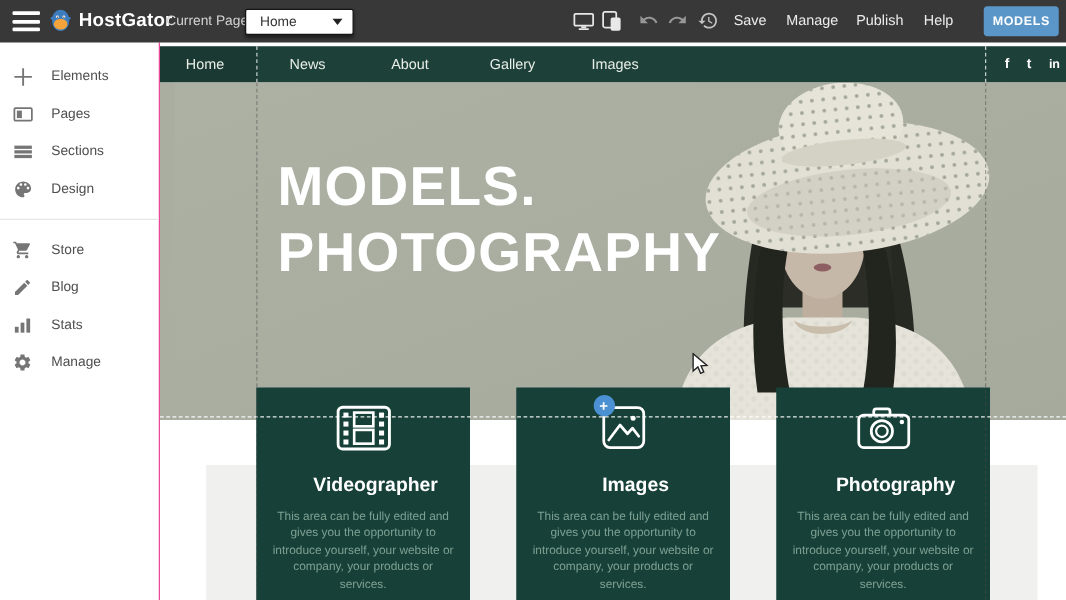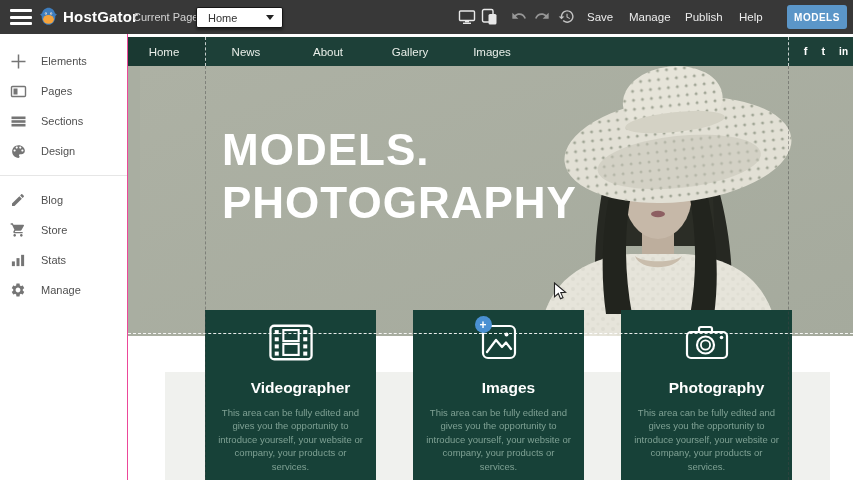--- a/index.html
+++ b/index.html
@@ -186,32 +186,32 @@
           </svg>
         </span>
       <span class="sb-label">Design</span>
     </div>
 
     <div class="sb-divider"></div>
 
     <div class="sb-item">
       <span class="sb-ic">
         <svg width="16" height="16" viewBox="0 0 24 24">
+            <path d="M7 18c-1.1 0-1.99.9-1.99 2S5.9 22 7 22s2-.9 2-2-.9-2-2-2zM1 2v2h2l3.6 7.59-1.35 2.45c-.16.28-.25.61-.25.96 0 1.1.9 2 2 2h12v-2H7.42c-.14 0-.25-.11-.25-.25l.03-.12.9-1.63h7.45c.75 0 1.41-.41 1.75-1.03l3.58-6.49c.08-.14.12-.31.12-.48 0-.55-.45-1-1-1H5.21l-.94-2H1zm16 16c-1.1 0-1.99.9-1.99 2s.89 2 1.99 2 2-.9 2-2-.9-2-2-2z" fill="#757575"></path>
+          </svg>
+        </span>
+      <span class="sb-label">Store</span>
+    </div>
+    <div class="sb-item">
+      <span class="sb-ic">
+        <svg width="16" height="16" viewBox="0 0 24 24">
             <path d="M3 17.25V21h3.75L17.81 9.94l-3.75-3.75L3 17.25zM20.71 7.04c.39-.39.39-1.02 0-1.41l-2.34-2.34c-.39-.39-1.02-.39-1.41 0l-1.83 1.83 3.75 3.75 1.83-1.83z" fill="#757575"></path>
           </svg>
         </span>
       <span class="sb-label">Blog</span>
-    </div>
-    <div class="sb-item">
-      <span class="sb-ic">
-        <svg width="16" height="16" viewBox="0 0 24 24">
-            <path d="M7 18c-1.1 0-1.99.9-1.99 2S5.9 22 7 22s2-.9 2-2-.9-2-2-2zM1 2v2h2l3.6 7.59-1.35 2.45c-.16.28-.25.61-.25.96 0 1.1.9 2 2 2h12v-2H7.42c-.14 0-.25-.11-.25-.25l.03-.12.9-1.63h7.45c.75 0 1.41-.41 1.75-1.03l3.58-6.49c.08-.14.12-.31.12-.48 0-.55-.45-1-1-1H5.21l-.94-2H1zm16 16c-1.1 0-1.99.9-1.99 2s.89 2 1.99 2 2-.9 2-2-.9-2-2-2z" fill="#757575"></path>
-          </svg>
-        </span>
-      <span class="sb-label">Store</span>
     </div>
     <div class="sb-item">
       <span class="sb-ic">
         <svg width="16" height="16" viewBox="0 0 17 17">
             <rect x="2" y="10" width="3.2" height="5" fill="#757575"></rect>
             <rect x="6.9" y="6.5" width="3.2" height="8.5" fill="#757575"></rect>
             <rect x="11.8" y="3" width="3.2" height="12" fill="#757575"></rect>
           </svg>
         </span>
       <span class="sb-label">Stats</span>

